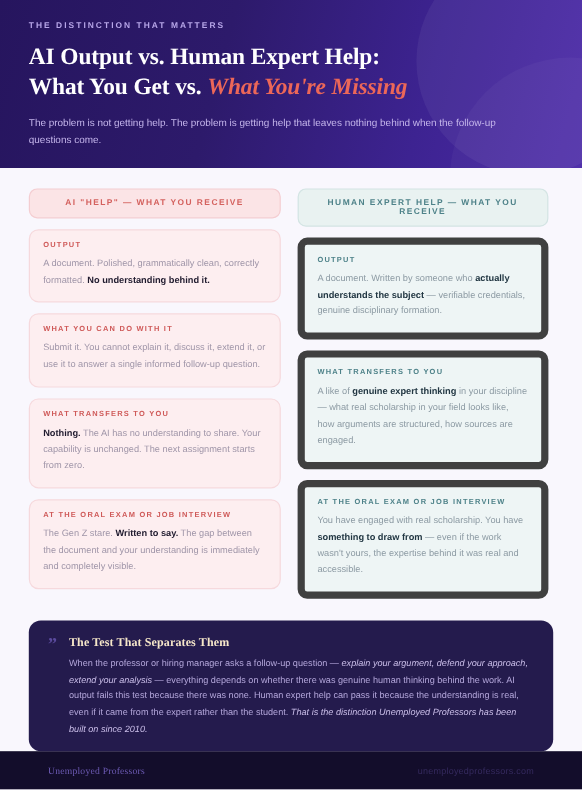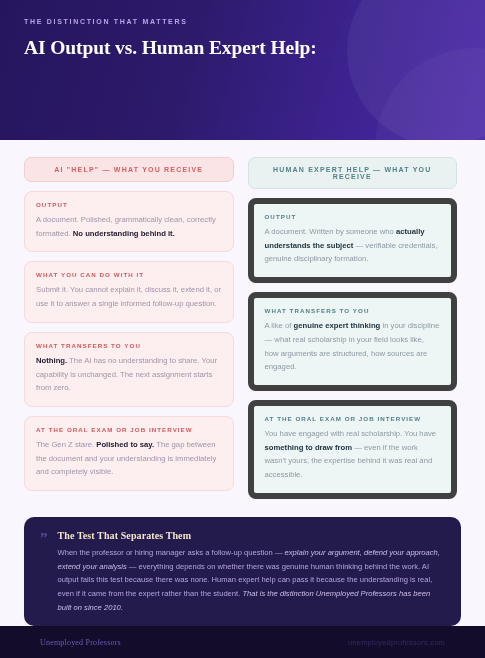--- a/index.html
+++ b/index.html
@@ -219,21 +219,23 @@
 
 <div class="page">
 
   <div class="hero">
     <div class="hero-orb"></div>
     <div class="hero-orb-2"></div>
     <div class="hero-inner">
       <div class="eyebrow">THE DISTINCTION THAT MATTERS</div>
       <div class="hero-title">
         <div>AI Output vs. Human Expert Help:</div>
+        <div><span>What You Get vs. </span><span class="accent">What You're Missing</span></div>
       </div>
+      <div class="hero-sub">The problem is not getting help. The problem is getting help that leaves nothing behind when the follow-up questions come.</div>
     </div>
   </div>
 
   <div class="content">
     <div class="columns">
 
       <div class="col">
         <div class="col-head ai">AI "HELP" — WHAT YOU RECEIVE</div>
 
         <div class="card ai">
@@ -246,21 +248,21 @@
           <div class="card-text"><span>Submit it. You cannot explain it, discuss it, extend it, or use it to answer a single informed follow-up question.</span><b></b><span></span></div>
         </div>
 
         <div class="card ai">
           <div class="card-label">WHAT TRANSFERS TO YOU</div>
           <div class="card-text"><span></span><b>Nothing.</b><span> The AI has no understanding to share. Your capability is unchanged. The next assignment starts from zero.</span></div>
         </div>
 
         <div class="card ai">
           <div class="card-label">AT THE ORAL EXAM OR JOB INTERVIEW</div>
-          <div class="card-text"><span>The Gen Z stare. </span><b>Polished to say.</b><span> The gap between the document and your understanding is immediately and completely visible.</span></div>
+          <div class="card-text"><span>The Gen Z stare. </span><b>Written to say.</b><span> The gap between the document and your understanding is immediately and completely visible.</span></div>
         </div>
       </div>
 
       <div class="col">
         <div class="col-head human">HUMAN EXPERT HELP — WHAT YOU RECEIVE</div>
 
         <div class="card human">
           <div class="card-label">OUTPUT</div>
           <div class="card-text"><span>A document. Written by someone who </span><b>actually understands the subject</b><span> — verifiable credentials, genuine disciplinary formation.</span></div>
         </div>

